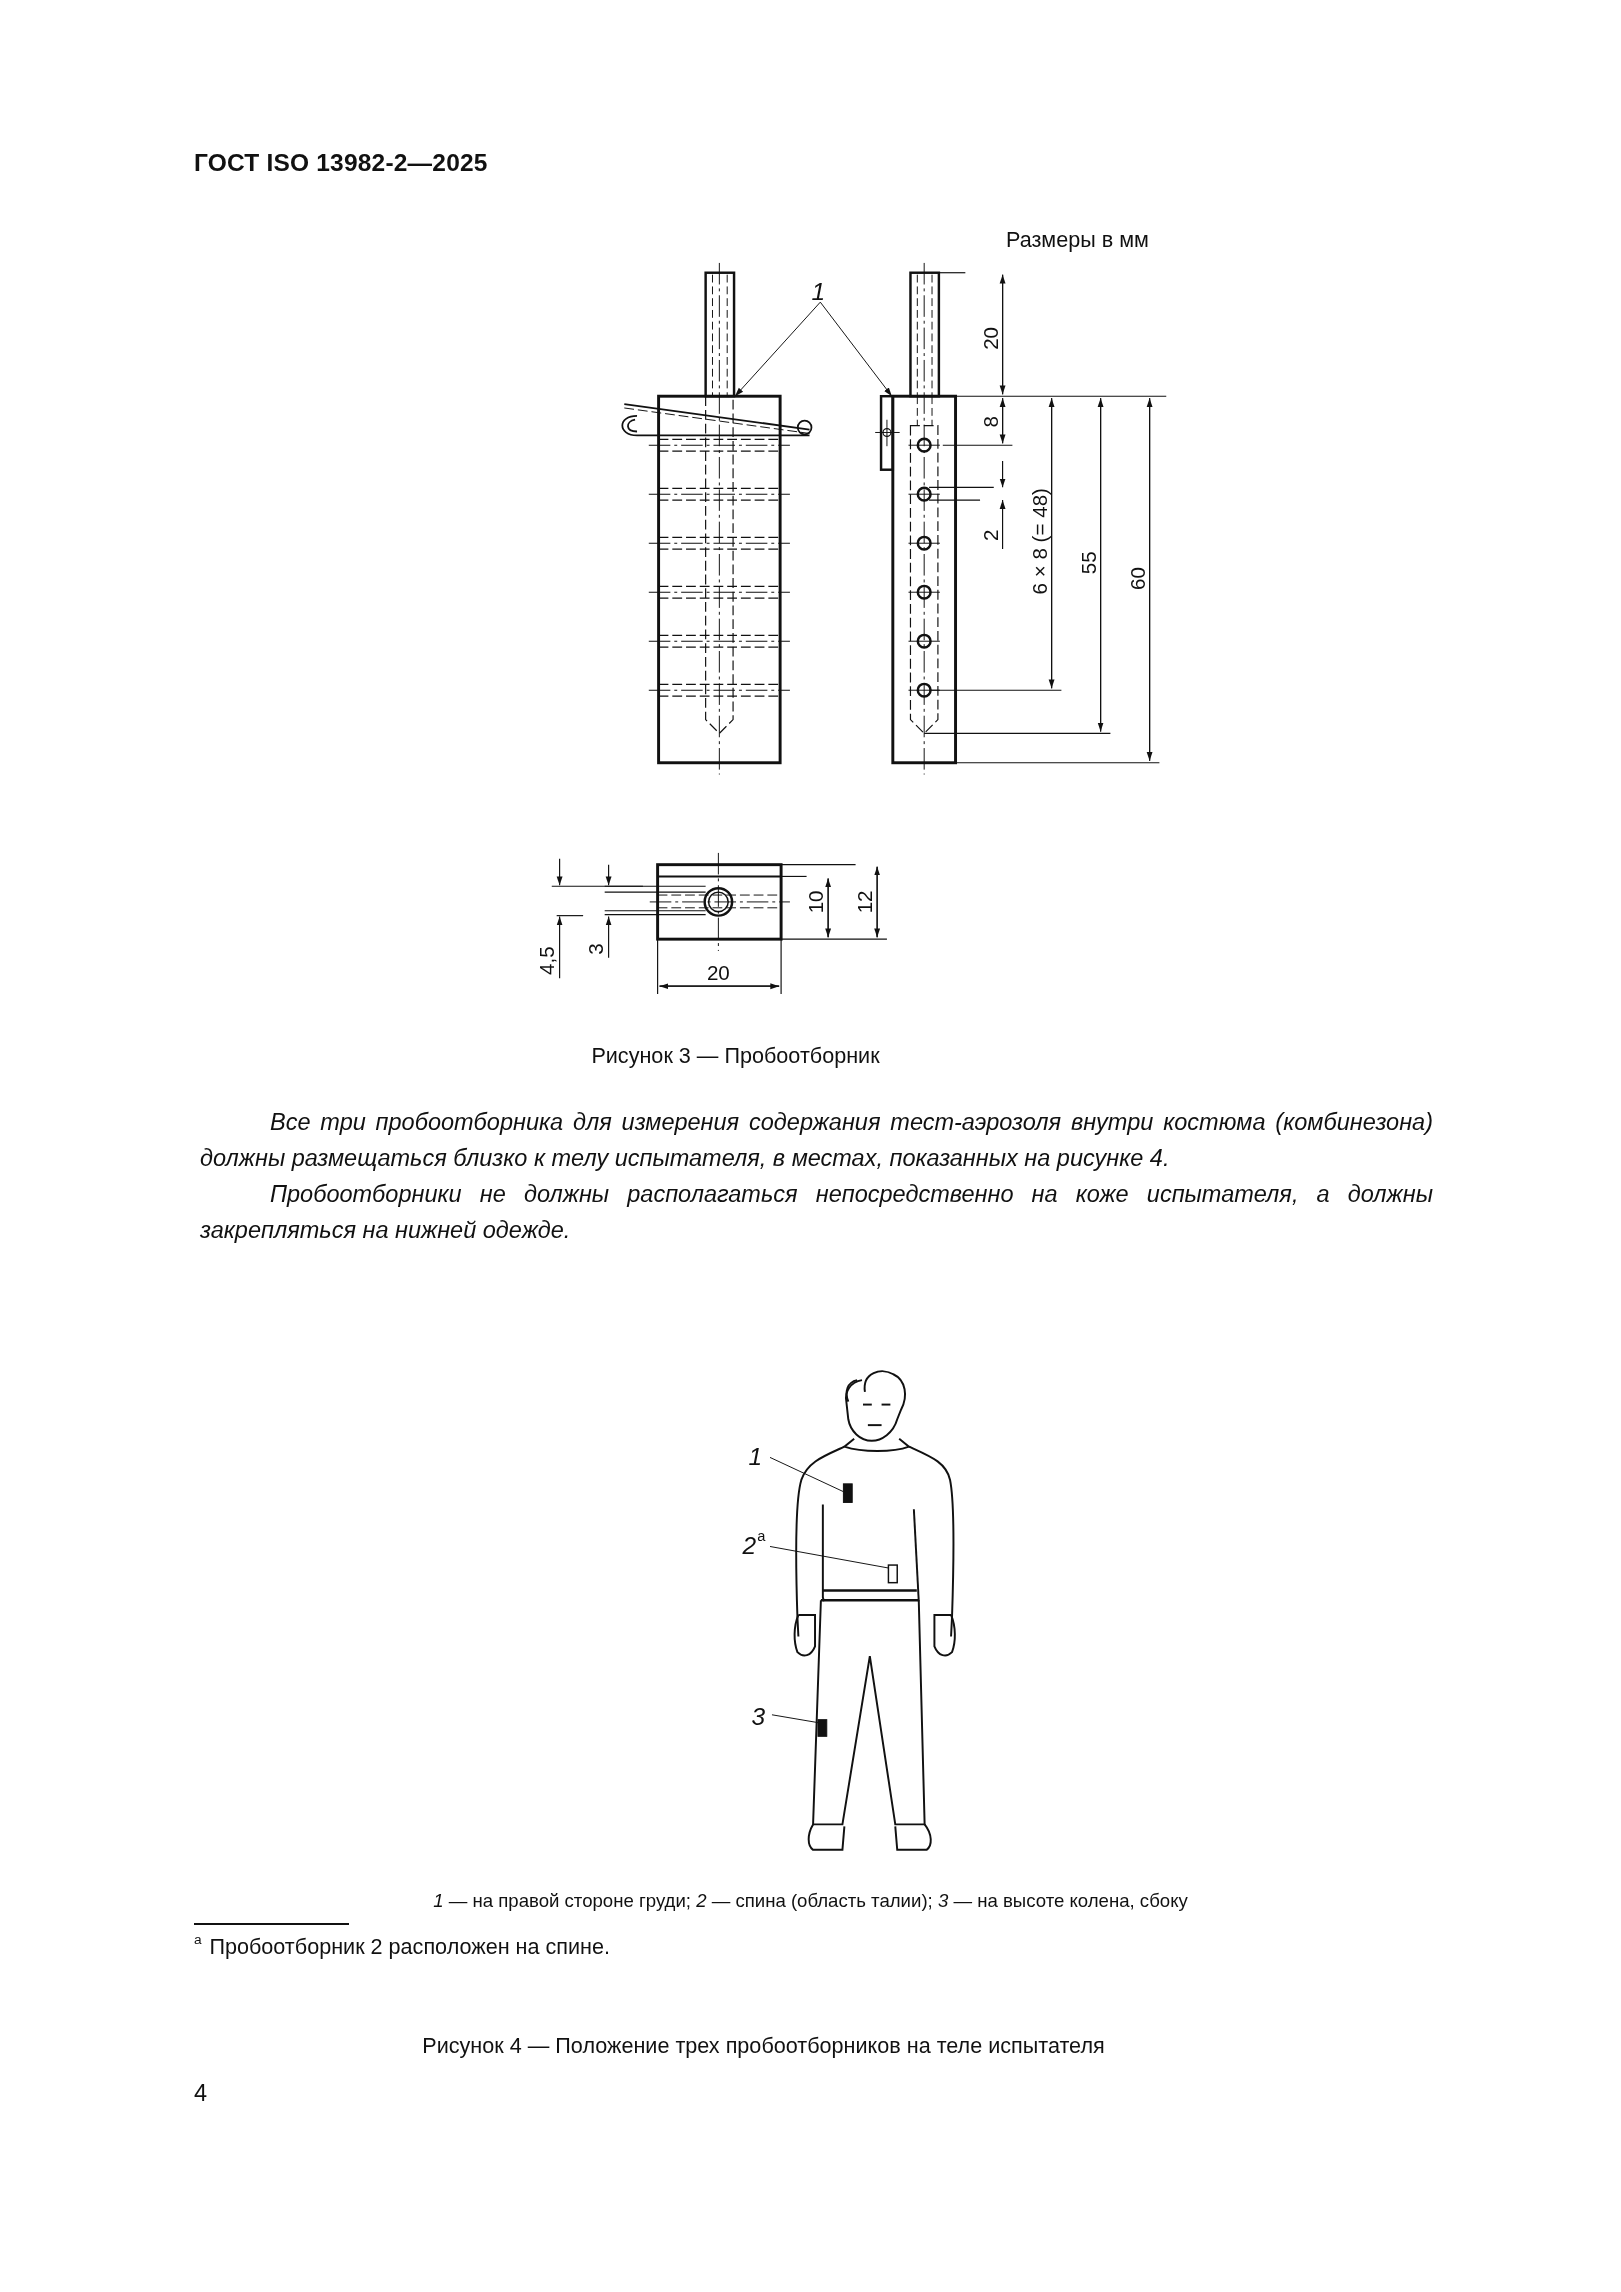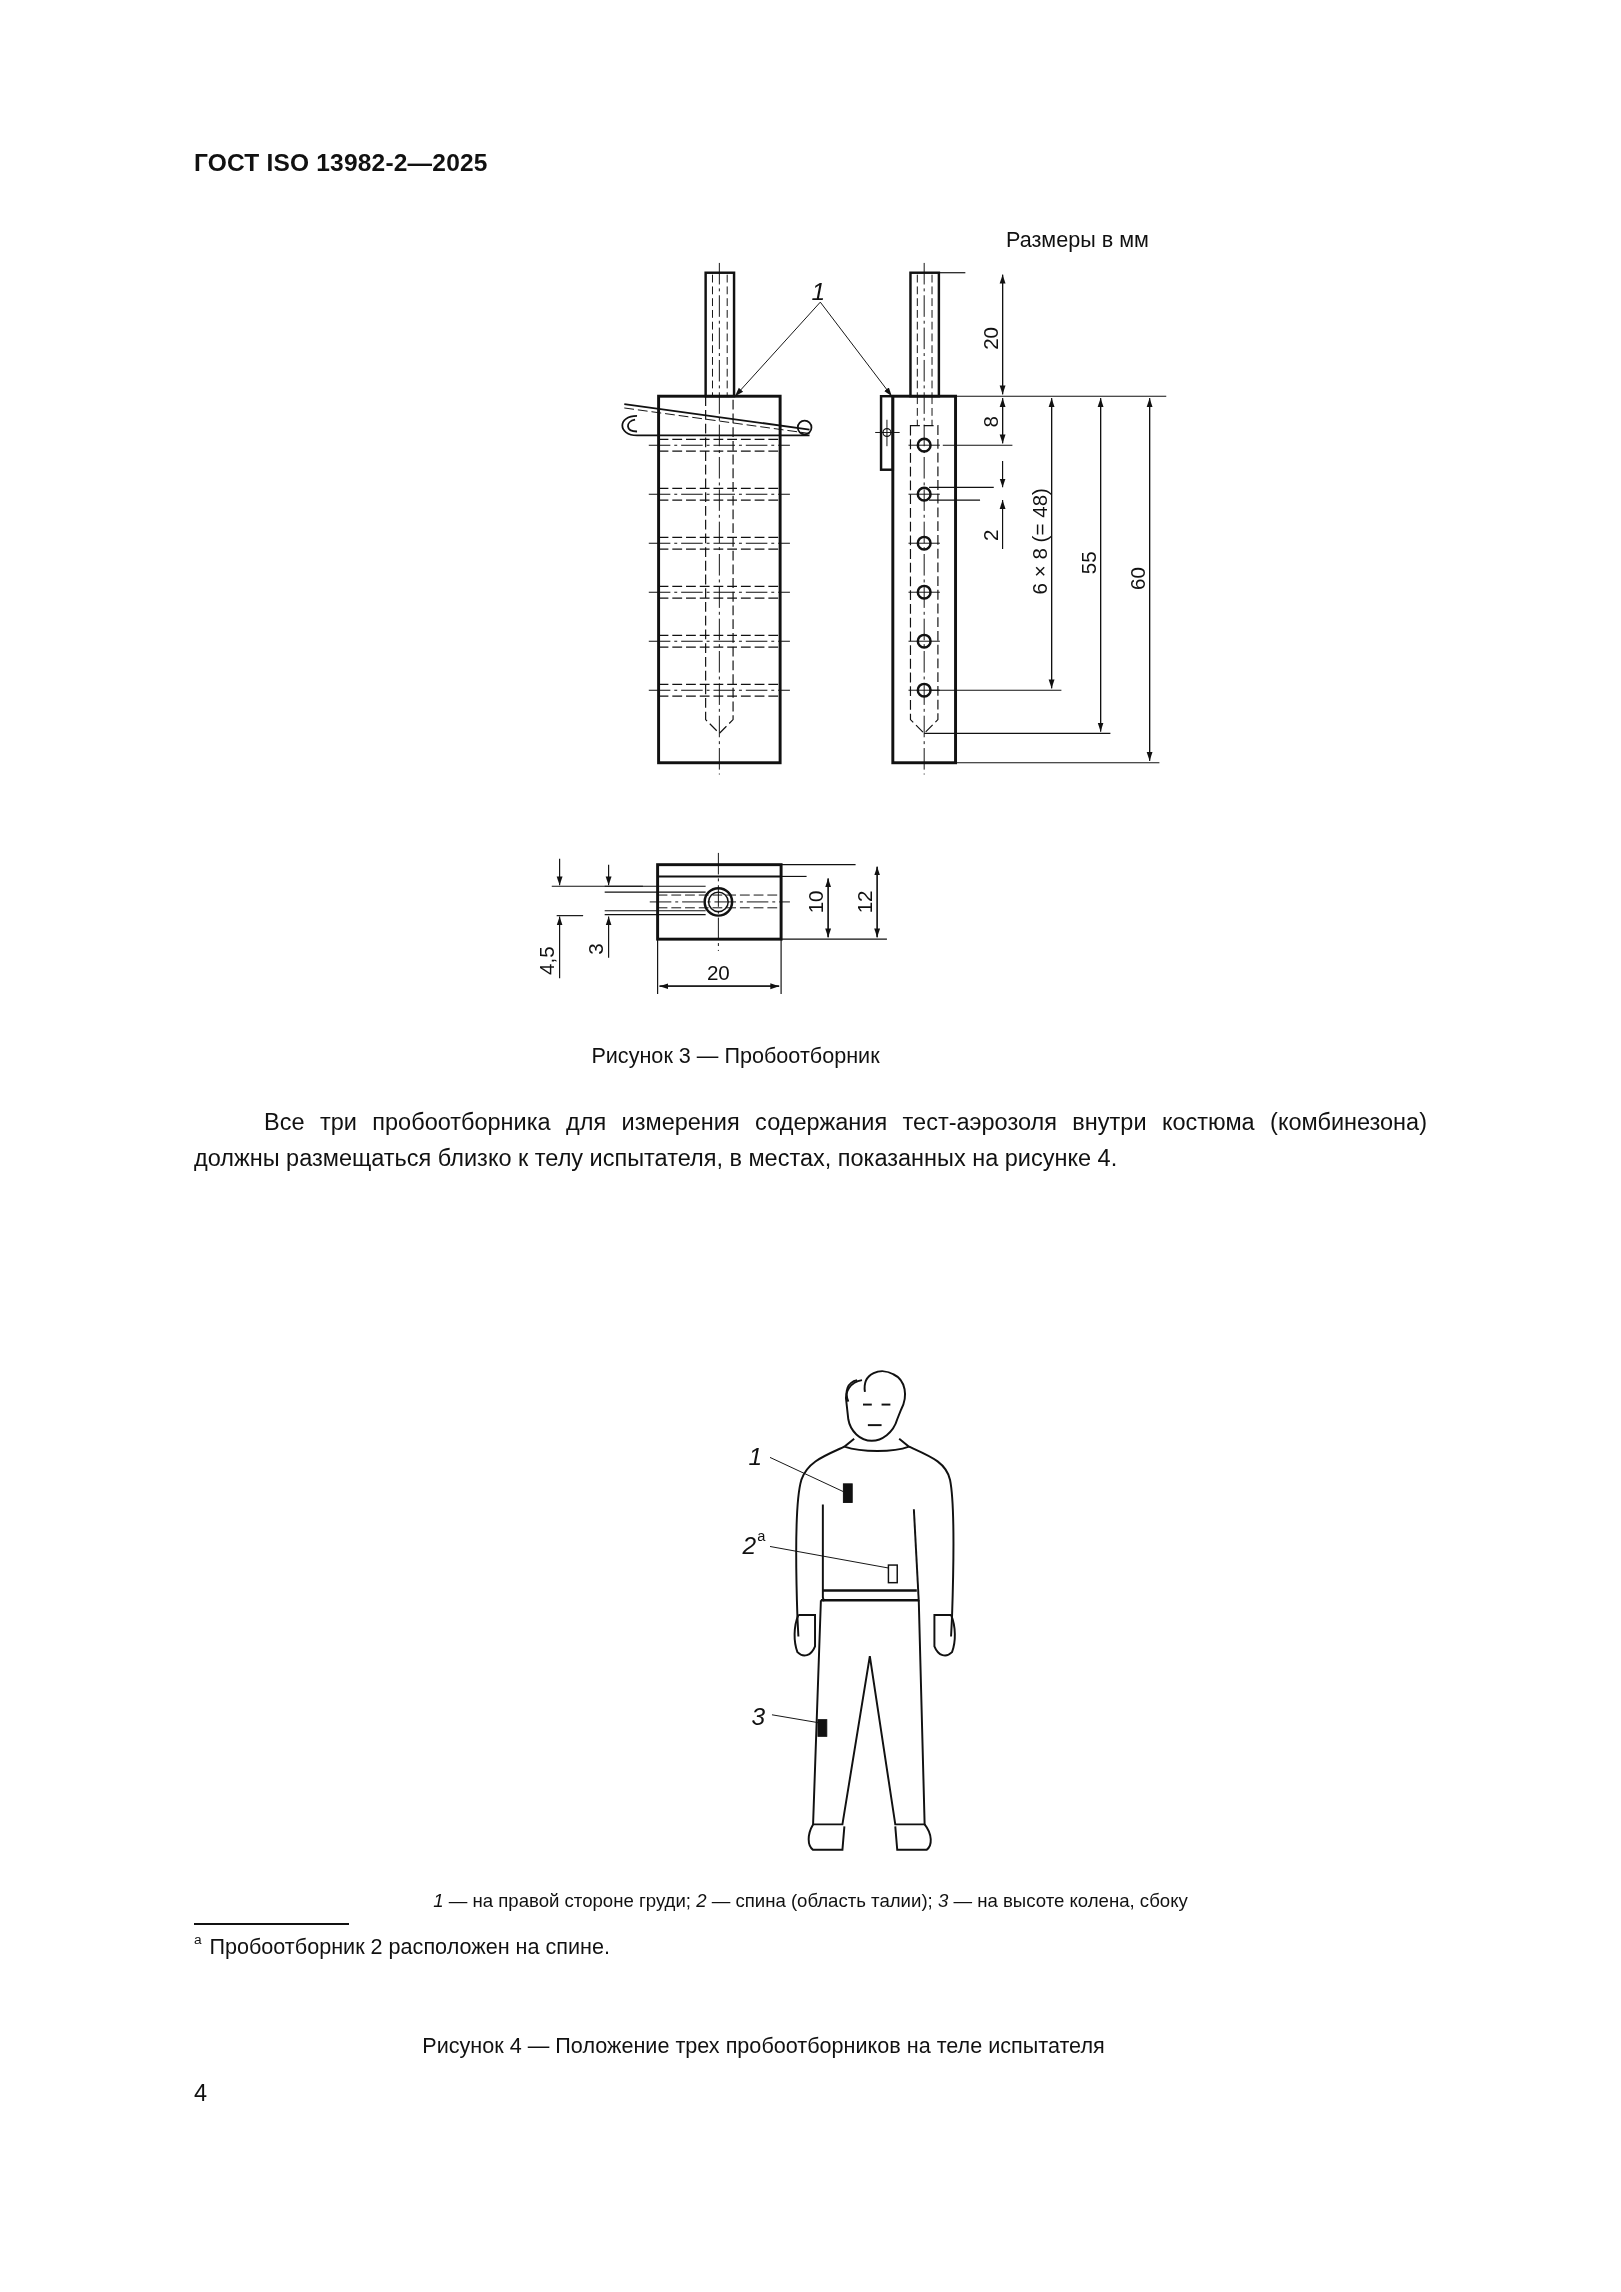--- a/index.html
+++ b/index.html
@@ -2,21 +2,21 @@
 <html><head>
 <meta charset="utf-8">
 <style>
   html, body { margin: 0; padding: 0; background: #ffffff; }
   body { width: 1621px; height: 2293px; position: relative; overflow: hidden;
          font-family: "Liberation Sans", sans-serif; color: #111111; }
   .abs { position: absolute; }
   .header-title { left: 194px; top: 149px; font-size: 24.5px; font-weight: bold; letter-spacing: 0.2px; }
   .dims-note { left: 1006px; top: 227px; font-size: 21.6px; }
   .fig-caption { font-size: 21.6px; text-align: center; width: 1471px; left: 0; }
-  .para { left: 194px; width: 1233px; font-size: 23.5px; line-height: 36px; text-align: justify; }
+  .para { left: 200px; width: 1233px; font-size: 23.5px; line-height: 36px; text-align: justify; font-style: italic; }
   .para p { margin: 0; text-indent: 70px; }
   .footnote-rule { left: 194px; top: 1923px; width: 155px; height: 0; border-top: 2px solid #111; }
   .footnote { left: 194px; top: 1934px; font-size: 21.6px; }
   .footnote sup { font-size: 13.7px; vertical-align: top; position: relative; top: -2px; margin-right: 7.8px; }
   .legend { left: 0; width: 1621px; text-align: center; top: 1890px; font-size: 18.6px; }
   .legend i { font-style: italic; }
   .fig4-caption { top: 2033px; margin-left: 28px; }
   .page-num { left: 194px; top: 2080px; font-size: 23.5px; }
   svg text { font-family: "Liberation Sans", sans-serif; fill: #111; }
 </style>
@@ -202,20 +202,21 @@
   <text transform="translate(615,968) rotate(-90)" font-size="21" text-anchor="middle">3</text>
   <text x="733" y="1000" font-size="21" text-anchor="middle">20</text>
   <text transform="translate(840,920) rotate(-90)" font-size="21" text-anchor="middle">10</text>
   <text transform="translate(890,920) rotate(-90)" font-size="21" text-anchor="middle">12</text>
 </svg>
 
 <div class="abs fig-caption" style="top:1043px;">Рисунок 3 — Пробоотборник</div>
 
 <div class="abs para" style="top:1104px;">
   <p>Все три пробоотборника для измерения содержания тест-аэрозоля внутри костюма (комбинезона) должны размещаться близко к телу испытателя, в местах, показанных на рисунке 4.</p>
+  <p>Пробоотборники не должны располагаться непосредственно на коже испытателя, а должны закрепляться на нижней одежде.</p>
 </div>
 
 <svg class="abs" style="left:725px;top:1362px" width="274" height="549" viewBox="0 0 280 560">
   <g stroke="#111" stroke-width="2" fill="none">
 
     <path d="M143,30 C140,10 160,5 172,12 C185,18 187,35 180,48 L176,58 C172,72 160,80 150,80 C138,80 128,70 126,58 L124,40 C122,30 128,20 140,18"></path>
     <path d="M135,18 C125,20 122,30 126,40"></path>
     <line x1="141" y1="43" x2="150" y2="43"></line>
       <line x1="160" y1="43" x2="169" y2="43"></line>
     <line x1="146" y1="64" x2="160" y2="64"></line>

